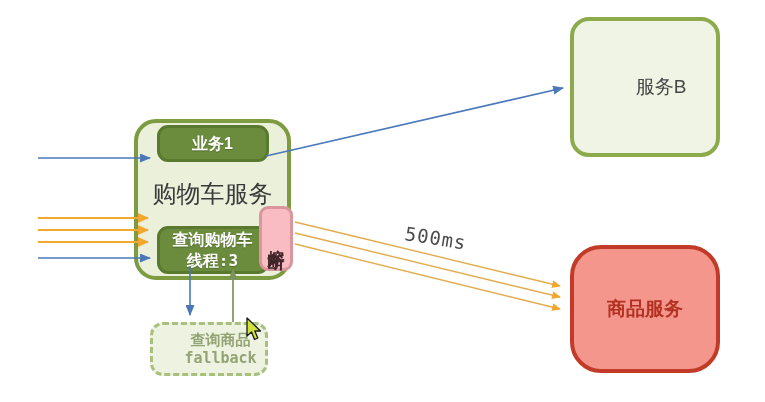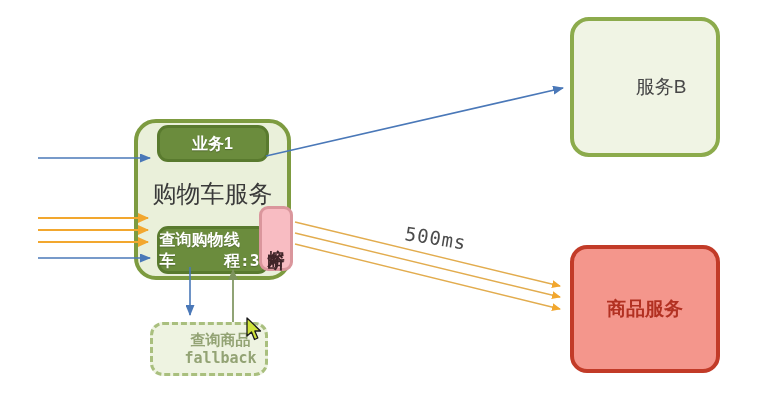--- a/index.html
+++ b/index.html
@@ -15,21 +15,21 @@
   #cart-box{
     left:134px;top:119px;width:157px;height:161px;
     background:var(--green-fill);border:4px solid var(--green-border);
     border-radius:22px;z-index:1;
     justify-content:center;gap:1px;padding:2px 0;
   }
   .inner-green{
     box-sizing:border-box;width:112px;
     background:var(--dark-green-fill);border:3px solid #597a2e;
     border-radius:11px;color:#ffffff;
-    display:flex;flex-direction:row;align-items:center;justify-content:center;
+    display:flex;flex-direction:column;align-items:center;justify-content:center;
     font-size:16px;line-height:1.32;font-weight:bold;
     text-shadow:0 1px 1px rgba(0,0,0,0.25);
   }
   #business-box{height:53px;}
   #query-box{height:53px;}
   .mono{font-family:"DejaVu Sans Mono","Liberation Mono",monospace;}
   #cart-title{
     font-size:24px;color:#3a3a3a;white-space:nowrap;line-height:1.25;
     margin:16px 0;
   }
@@ -49,21 +49,21 @@
     left:570px;top:17px;width:150px;height:140px;
     background:#f0f4e4;border:4px solid #8cab4c;
     border-radius:19px;z-index:1;
     color:#474747;font-size:19px;padding-left:32px;
   }
 
   
   #product-service{
     left:570px;top:245px;width:150px;height:128px;
     background:var(--red-fill);border:4px solid var(--red-border);
-    border-radius:17px;z-index:1;
+    border-radius:31px;z-index:1;
     color:#b23122;font-size:19px;font-weight:bold;
   }
 
   
   #fallback-box{
     left:150px;top:322px;width:118px;height:54px;
     background:#eef3e1;border:3px dashed #a9bf7e;
     border-radius:13px;z-index:1;
     color:#93a374;font-size:15px;line-height:1.3;font-weight:bold;padding-left:23px;
   }

